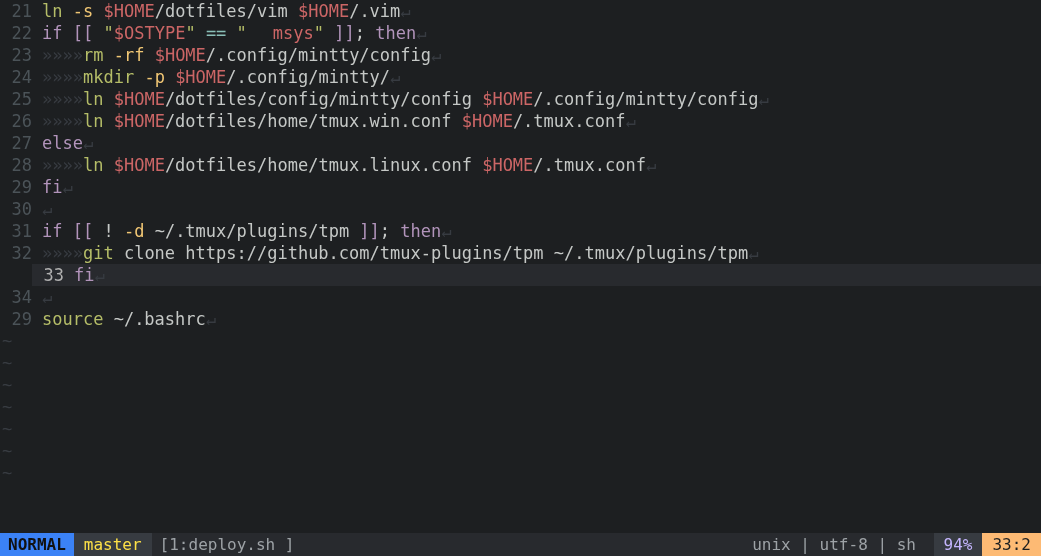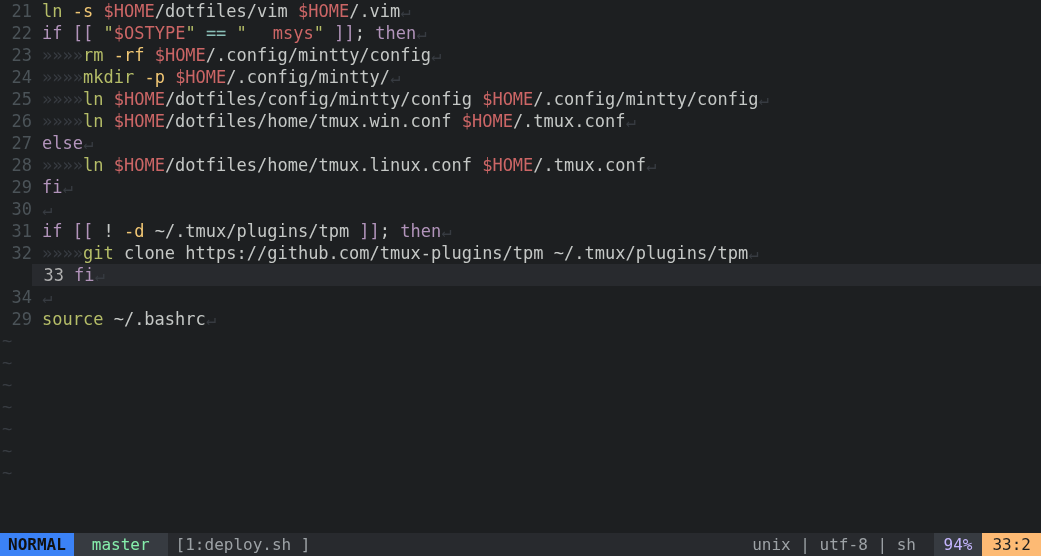--- a/index.html
+++ b/index.html
@@ -53,21 +53,21 @@
     display: flex;
     align-items: stretch;
     height: 23px;
     font-size: 16px;
     line-height: 23px;
     background: #282a2e;
     color: #9da2a6;
     white-space: pre;
   }
   .sb-mode   { background: #3b82f6; color: #111; font-weight: bold; padding: 0 8px; }
-  .sb-branch { background: #373b41; color: #86efac; padding: 0 18px; }
+  .sb-branch { background: #373b41; color: #fde047; padding: 0 10px; }
   .sb-file   { padding: 0 8px; }
   .sb-spacer { flex: 1; }
   .sb-enc    { padding: 0 8px; }
   .sb-pct    { background: #373b41; color: #c4b5fd; padding: 0 10px; }
   .sb-pos    { background: #fdba74; color: #1d1f21; padding: 0 10px; }
 </style>
 </head>
 <body>
 
 <div class="editor">

